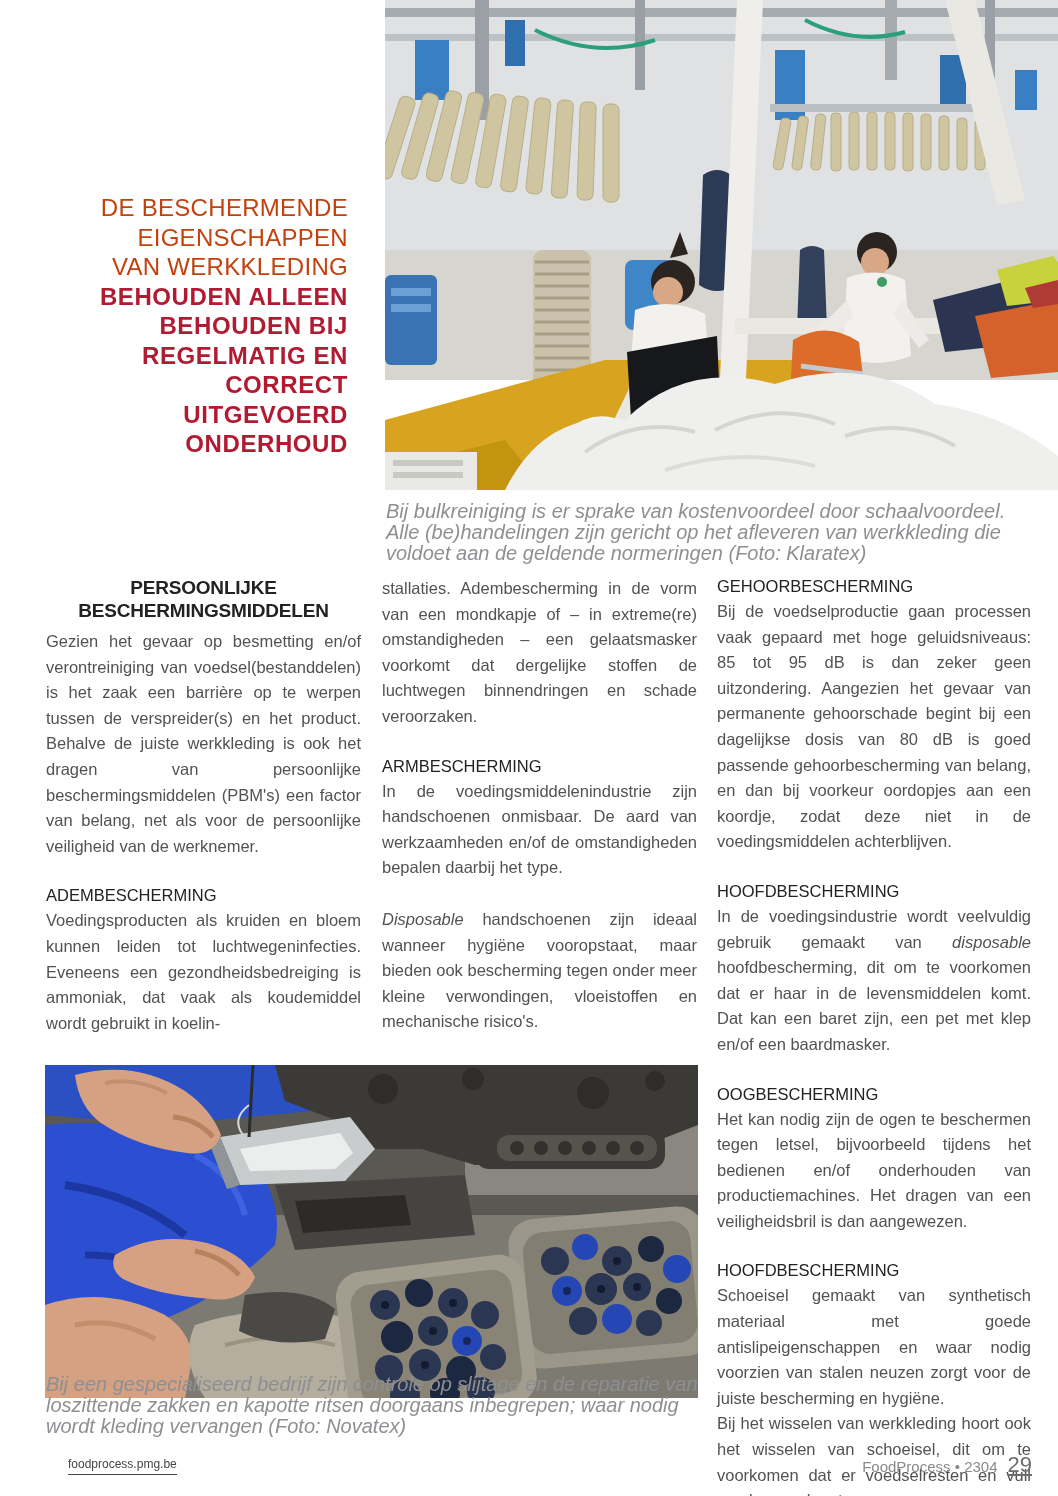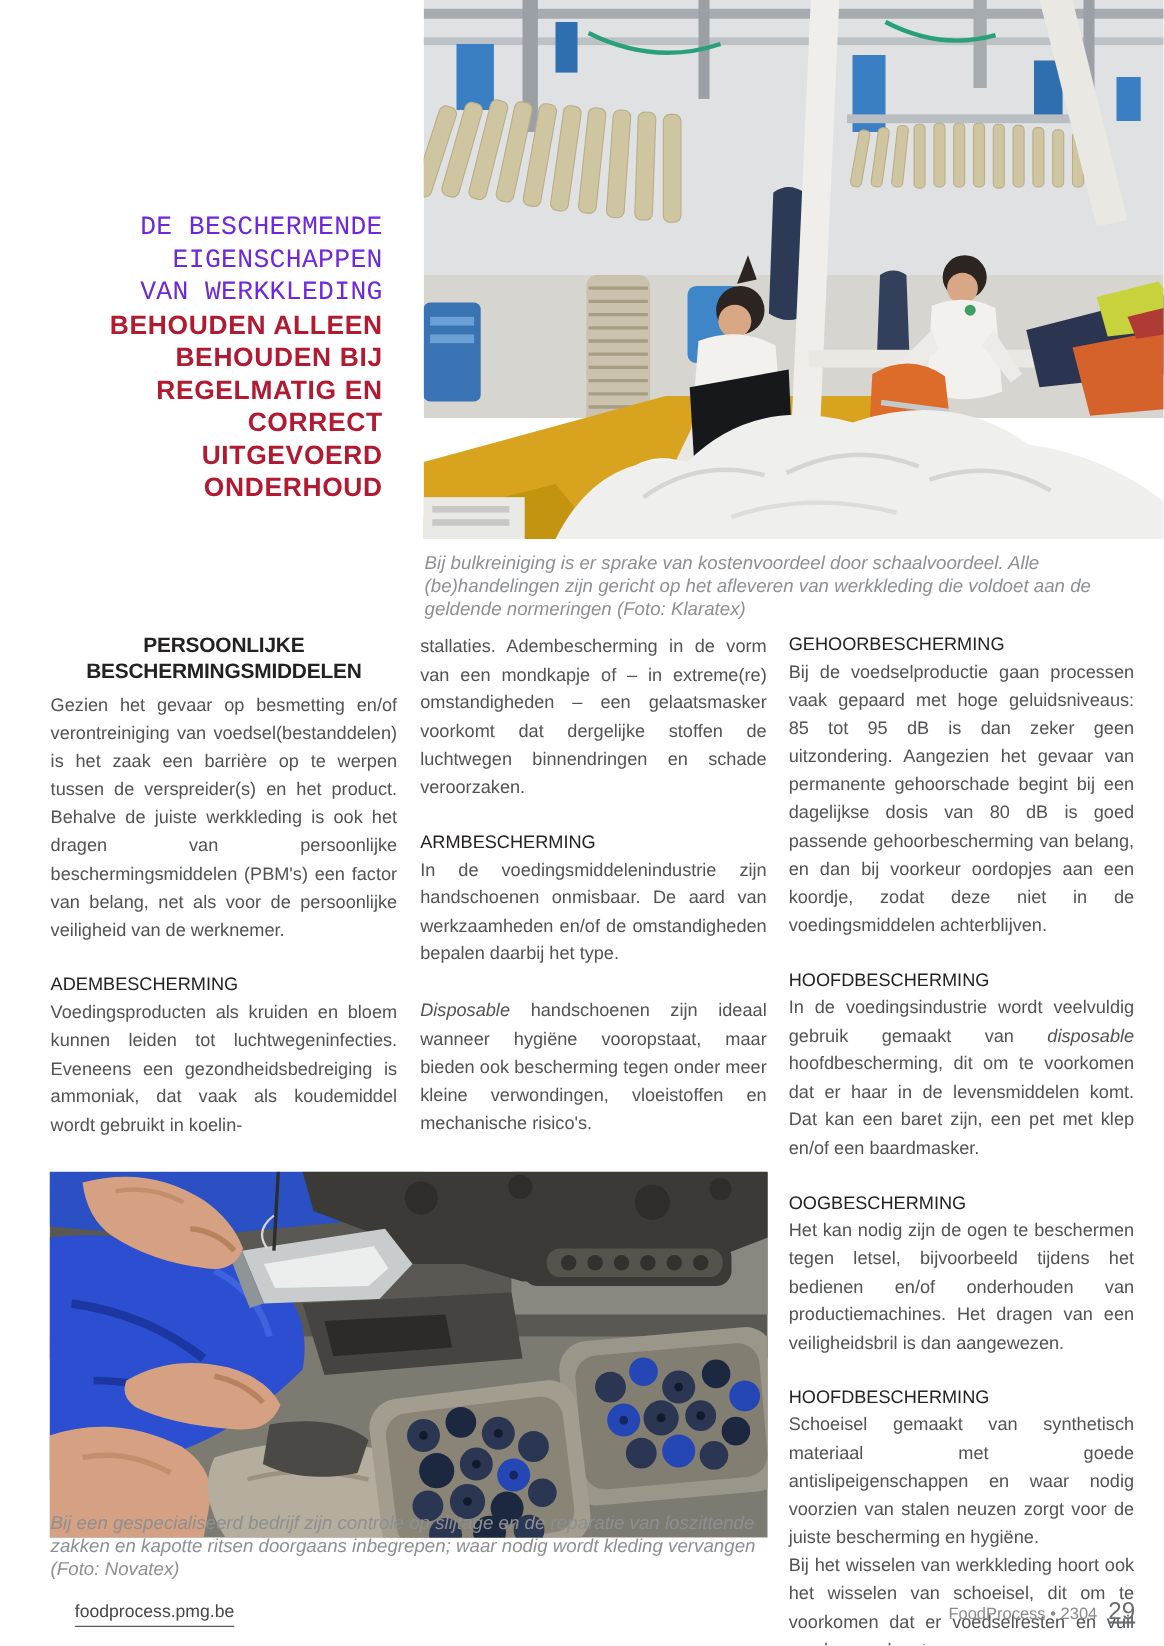--- a/index.html
+++ b/index.html
@@ -4,28 +4,28 @@
 <style>
   html,body{margin:0;padding:0;background:#ffffff;}
   body{font-family:"Liberation Sans", sans-serif; -webkit-font-smoothing:antialiased;}
   .page{position:relative;width:1058px;height:1496px;background:#ffffff;overflow:hidden;}
 
   
   .top-photo{position:absolute;left:385px;top:0;width:673px;height:490px;overflow:hidden;}
   .top-photo svg{display:block;width:100%;height:100%;}
 
   
-  .caption{font-style:italic;color:#8d8f92;font-size:17px;line-height:21px;}
+  .caption{font-style:italic;color:#8d8f92;font-size:20px;line-height:21px;}
   .top-caption{position:absolute;left:386px;top:501px;width:650px;}
   .bottom-caption{position:absolute;left:46px;top:1374px;width:668px;}
 
   
   .pull-quote{position:absolute;left:60px;top:193px;width:288px;text-align:right;
     font-size:24px;line-height:29.5px;letter-spacing:.3px;}
-  .pq-gray{color:#6d28d9;font-weight:400;font-family:Liberation Mono, monospace;}
+  .pq-gray{color:#c2410c;font-weight:400;}
   .pq-red{color:#b11a31;font-weight:700;letter-spacing:.6px;}
 
   
   .col{position:absolute;top:576px;width:315px;color:#515254;font-size:16.5px;
        line-height:25.6px;text-align:justify;}
   .col-1{left:46px;}
   .col-2{left:382px;}
   .col-3{left:717px;width:314px;}
   .intro-heading{color:#242122;font-weight:700;font-size:19px;line-height:23px;
        letter-spacing:-.2px;text-align:center;margin:0 0 7px 0;}
@@ -34,21 +34,21 @@
   .section-heading.first{margin-top:0;}
   .col p{margin:0;}
   .col p.spaced{margin-top:26px;}
   .it{font-style:italic;}
 
   
   .bottom-photo{position:absolute;left:45px;top:1065px;width:653px;height:333px;overflow:hidden;}
   .bottom-photo svg{display:block;width:100%;height:100%;}
 
   
-  .footer-site{position:absolute;left:68px;top:1457px;font-size:16px;color:#454547;
+  .footer-site{position:absolute;left:68px;top:1457px;font-size:12px;color:#454547;
       border-bottom:1.5px solid #454547;padding-bottom:3px;text-decoration:none;}
   .footer-right{position:absolute;right:26px;top:1452px;display:flex;align-items:baseline;}
   .footer-mag{font-size:15px;color:#88898b;}
   .footer-page{font-size:22px;color:#6b6c6e;margin-left:10px;text-decoration:underline;}
 </style>
 </head>
 <body>
 
 <div class="page">
 

